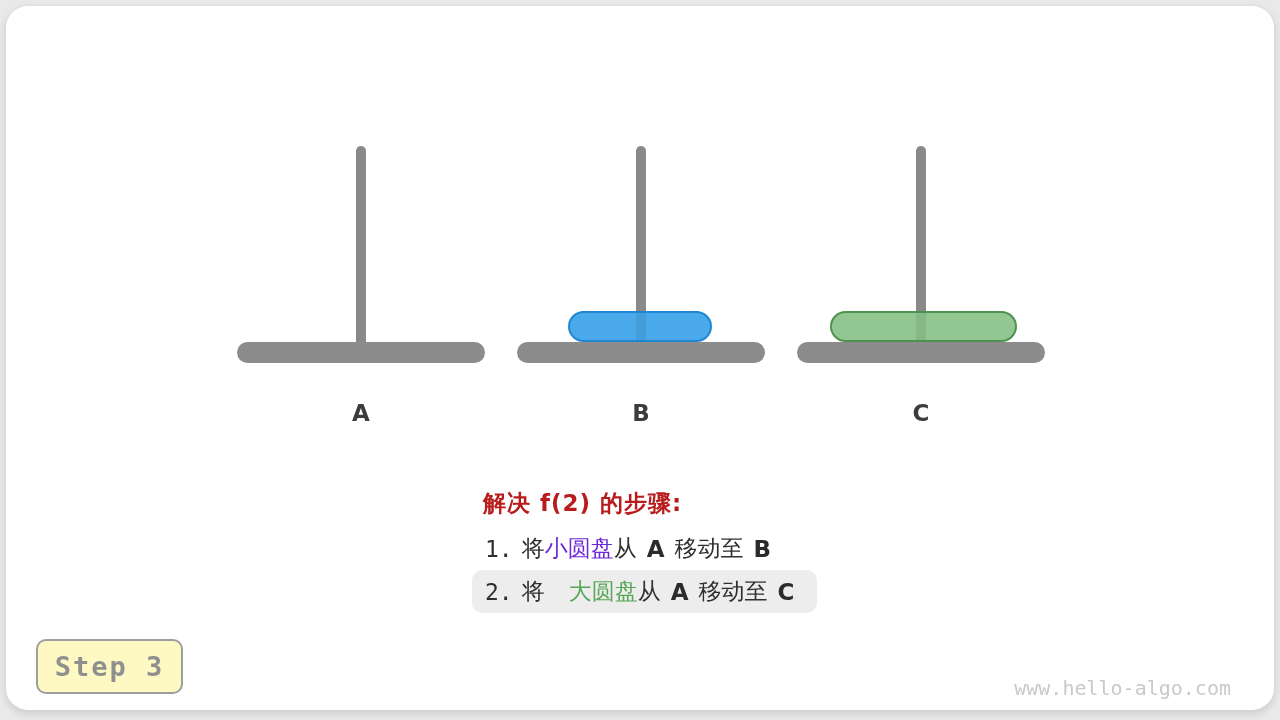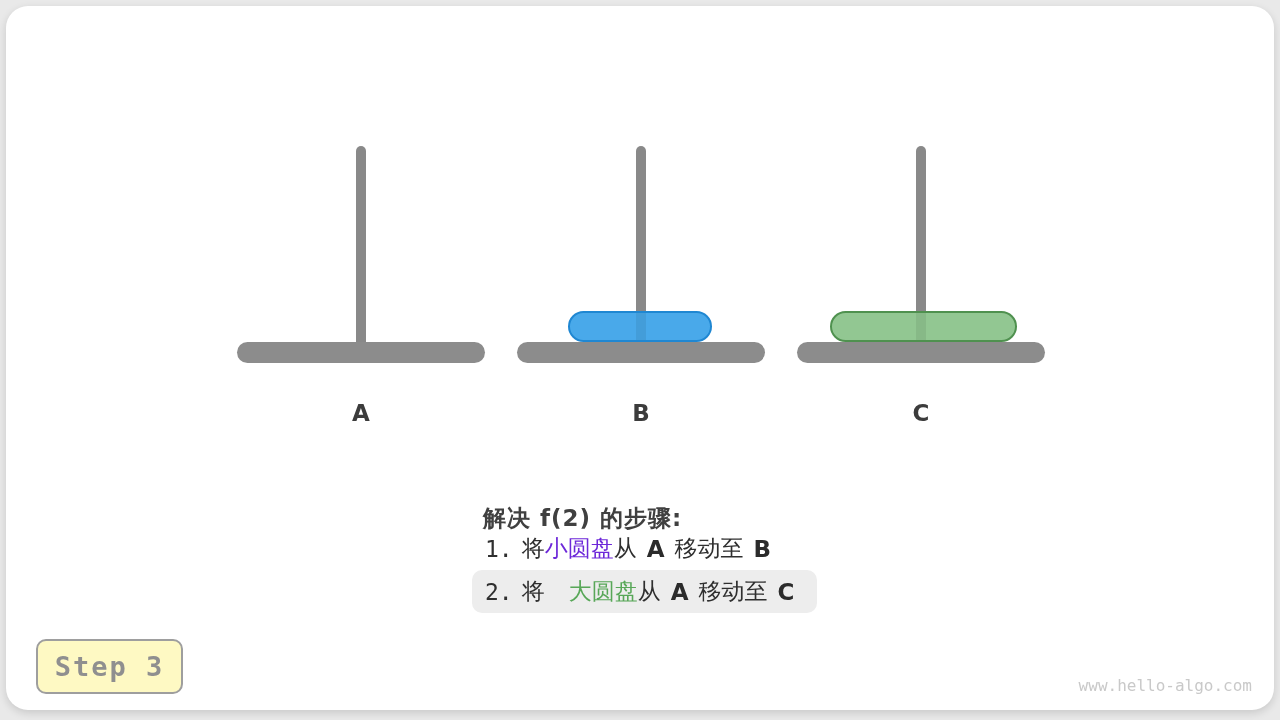--- a/index.html
+++ b/index.html
@@ -76,24 +76,24 @@
   .disk-large {
     left: 830px; width: 187px;
     background: #92c792;
     border: 2px solid #4f914f;
   }
   .disk-large::after { left: 84px; }
 
   
   .caption-heading {
     position: absolute;
-    left: 483px; top: 503px;
+    left: 483px; top: 488px;
     font-size: 23px;
     font-weight: bold;
-    color: #404040;
+    color: #b91c1c;
     letter-spacing: 1px;
   }
   .step-line {
     position: absolute;
     left: 472px;
     height: 43px;
     display: flex;
     align-items: center;
     padding: 0 13px;
     font-size: 23px;
@@ -130,23 +130,23 @@
     font-family: "DejaVu Sans Mono", monospace;
     font-weight: bold;
     font-size: 27px;
     color: #8f8f8f;
     letter-spacing: 2px;
   }
 
   
   .watermark {
     position: absolute;
-    right: 28px; top: 676px;
+    right: 49px; top: 676px;
     font-family: "DejaVu Sans Mono", monospace;
-    font-size: 16px;
+    font-size: 20px;
     color: #c9c9c9;
   }
 </style>
 </head>
 <body>
 
 <div class="card"></div>
 
 <div class="stage">
 

